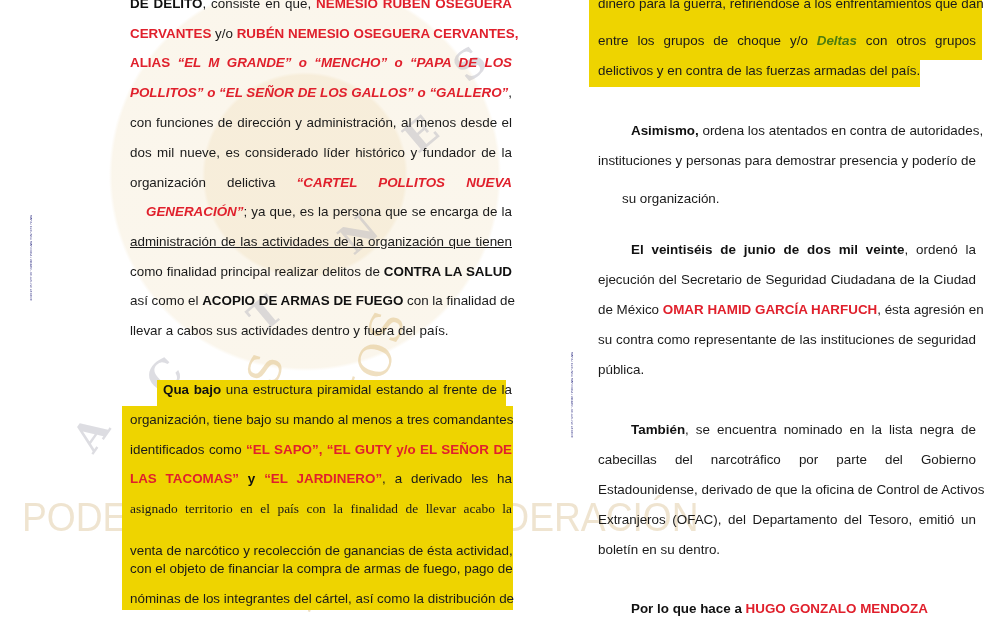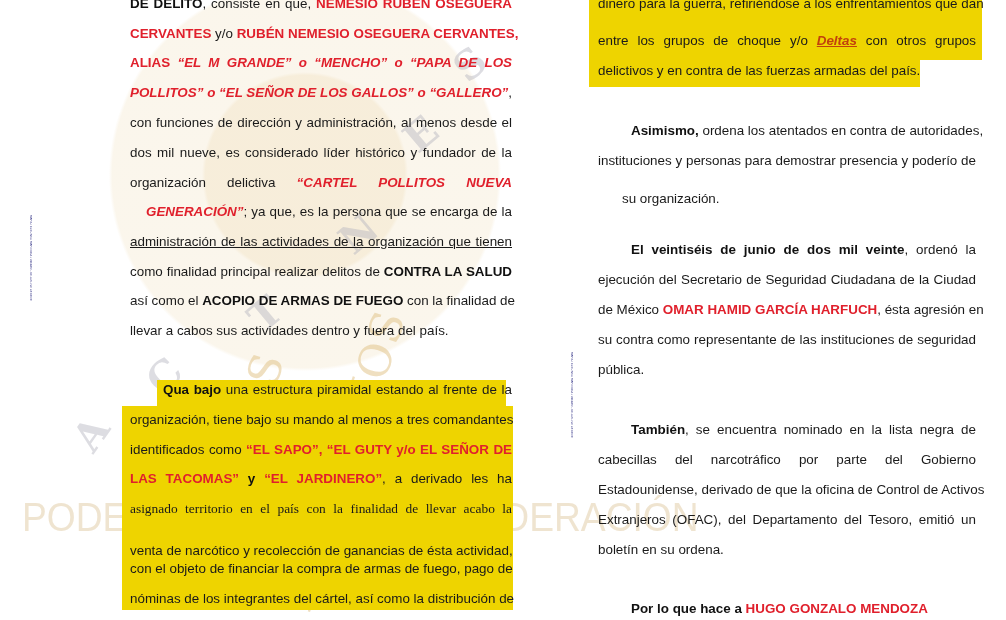--- a/index.html
+++ b/index.html
@@ -48,21 +48,21 @@
     .col-right { left: 598px; width: 378px; }
     .line {
       position: absolute; left: 0; right: 0; height: 30px; line-height: 30px;
       font-size: 13.4px; white-space: nowrap; text-align: justify; text-align-last: justify;
     }
     .line.last { text-align-last: left; }
     .line.indent { padding-left: 33px; }
     .red { color: #e0202c; font-weight: bold; }
     .red-i { color: #e0202c; font-weight: bold; font-style: italic; }
     .b { font-weight: bold; color: #111; }
-    .bi { font-weight: bold; font-style: italic; color: #c2410c; text-decoration: underline; }
+    .bi { font-weight: bold; font-style: italic; color: #4d7c0f; }
 
     .hl { position: absolute; background: #eed400; }
   </style>
 </head>
 <body>
 
 <div class="page page-left">
   <div class="wm-eagle"></div>
   <div class="wm-ring-text" style="left:88px; top:300px; transform:rotate(-72deg);">ESTADOS UNIDOS MEXICANOS</div>
   <div class="wm-act" style="left:75px; top:410px; transform:rotate(-55deg);">A</div>
@@ -116,15 +116,15 @@
     <div class="line last" style="top: 184px; margin-left: 24px;"><span>su organización.</span></div>
     <div class="line indent" style="top: 235px;"><span class="b">El veintiséis de junio de dos mil veinte</span><span>, ordenó la</span></div>
     <div class="line" style="top: 265px;"><span>ejecución del Secretario de Seguridad Ciudadana de la Ciudad</span></div>
     <div class="line" style="top: 295px;"><span>de México </span><span class="red">OMAR HAMID GARCÍA HARFUCH</span><span>, ésta agresión en</span></div>
     <div class="line" style="top: 325px;"><span>su contra como representante de las instituciones de seguridad</span></div>
     <div class="line last" style="top: 355px;"><span>pública.</span></div>
     <div class="line indent" style="top: 415px;"><span class="b">También</span><span>, se encuentra nominado en la lista negra de</span></div>
     <div class="line" style="top: 445px;"><span>cabecillas del narcotráfico por parte del Gobierno</span></div>
     <div class="line" style="top: 475px;"><span>Estadounidense, derivado de que la oficina de Control de Activos</span></div>
     <div class="line" style="top: 505px;"><span>Extranjeros (OFAC), del Departamento del Tesoro, emitió un</span></div>
-    <div class="line last" style="top: 535px;"><span>boletín en su ordena.</span></div>
+    <div class="line last" style="top: 535px;"><span>boletín en su dentro.</span></div>
     <div class="line last indent" style="top: 594px;"><span class="b">Por lo que hace a </span><span class="red">HUGO GONZALO MENDOZA</span></div>
   </div>
 
 </body></html>

